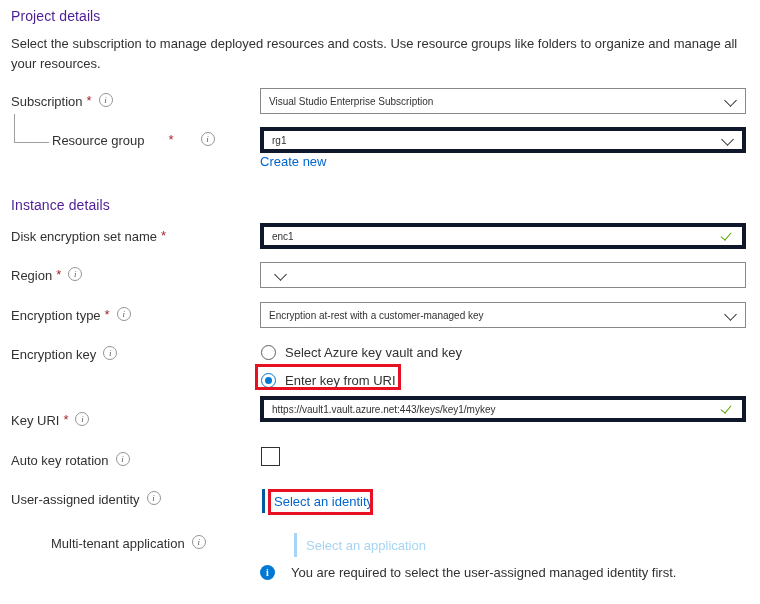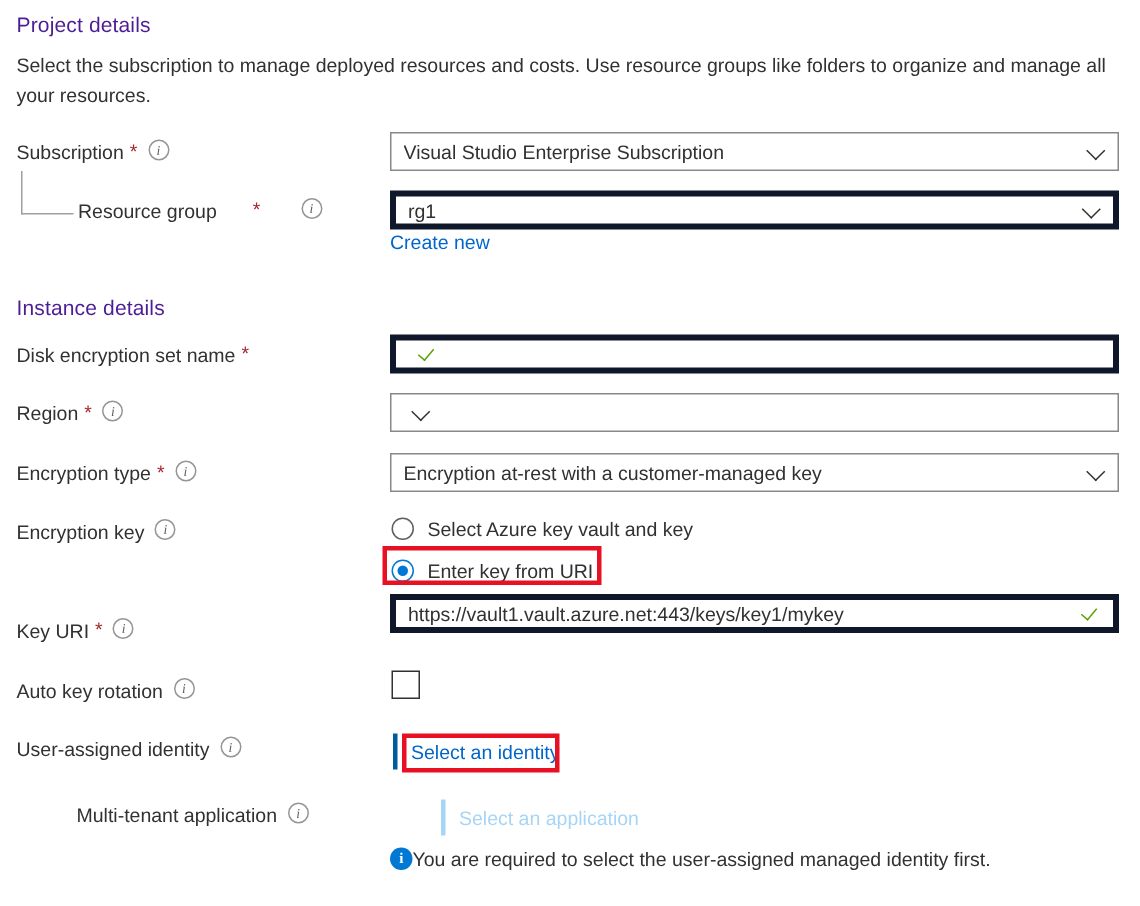--- a/index.html
+++ b/index.html
@@ -96,21 +96,21 @@
 
   
   .control {
     box-sizing: border-box;
     height: 26px;
     background: #ffffff;
     border: 1px solid #8a8886;
     display: flex;
     align-items: center;
     padding: 0 8px;
-    font-size: 13px;
+    font-size: 10px;
     color: #323130;
   }
   .control.valid-purple { border: 4px solid #0f172a; }
   .control .val { flex: 1 1 auto; overflow: hidden; white-space: nowrap; }
 
   .chevron {
     flex: none;
     width: 12px;
     height: 12px;
     margin-left: 6px;
@@ -218,21 +218,21 @@
   .picker-text.muted { color: #a6d5f5; }
 
   
   .info-msg {
     display: flex;
     align-items: center;
     font-size: 13px;
     color: #323130;
     white-space: nowrap;
   }
-  .info-msg .txt { margin-left: 0; }
+  .info-msg .txt { margin-left: 16px; }
 
   
   .hl-box {
     border: 3px solid #e81123;
     box-sizing: border-box;
     pointer-events: none;
   }
 </style>
 </head>
 <body>
@@ -268,20 +268,21 @@
 <div class="abs link" style="left:260px; top:154px;">Create new</div>
 
 <div class="abs section-title" style="left:11px; top:197px;">Instance details</div>
 
 <div class="abs field-label" style="left:11px; top:228px;">
   <span>Disk encryption set name</span>
   <span class="req-star">*</span>
 </div>
 
 <div class="abs control valid-purple" style="left:260px; top:223px; width:486px;">
+  <span class="val">enc1</span>
   <span class="checkmark"></span>
 </div>
 
 <div class="abs field-label" style="left:11px; top:267px;">
   <span>Region</span>
   <span class="req-star">*</span>
   <span class="info-icon">i</span>
 </div>
 
 <div class="abs control" style="left:260px; top:262px; width:486px;">

